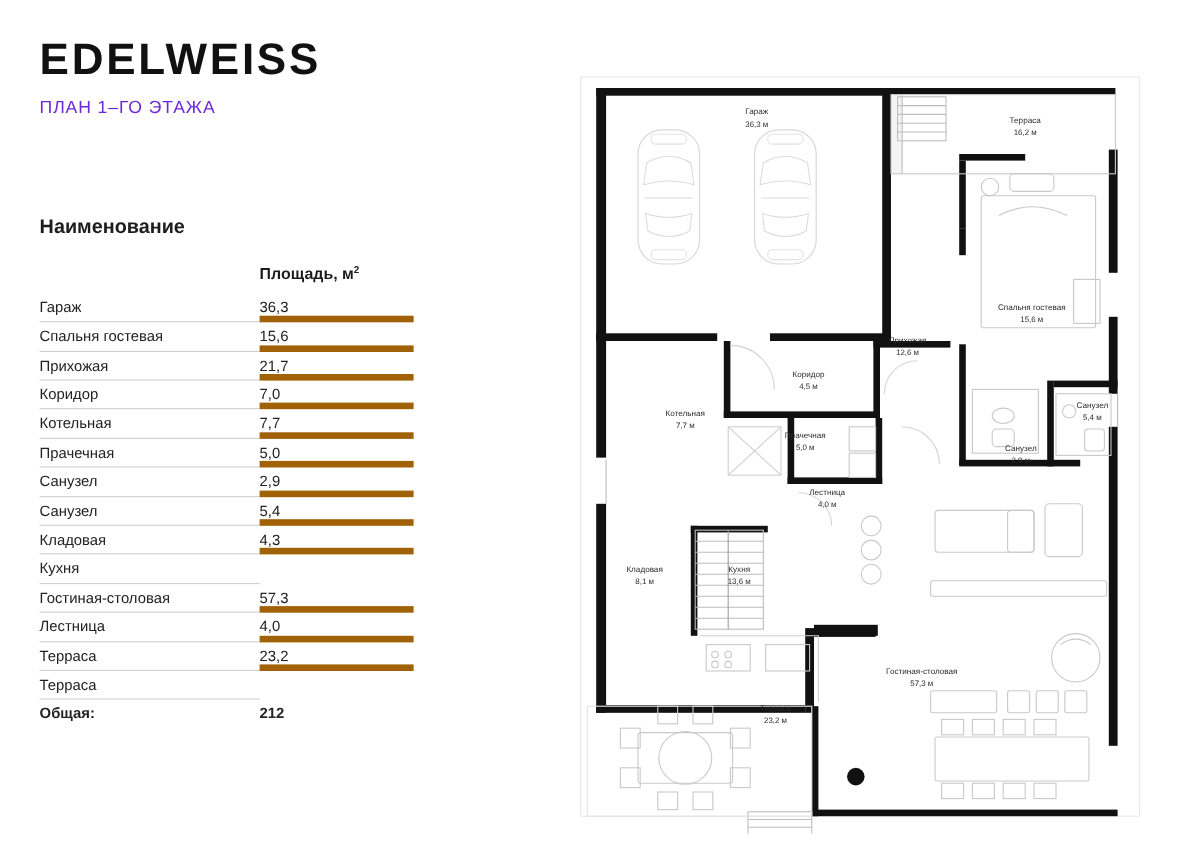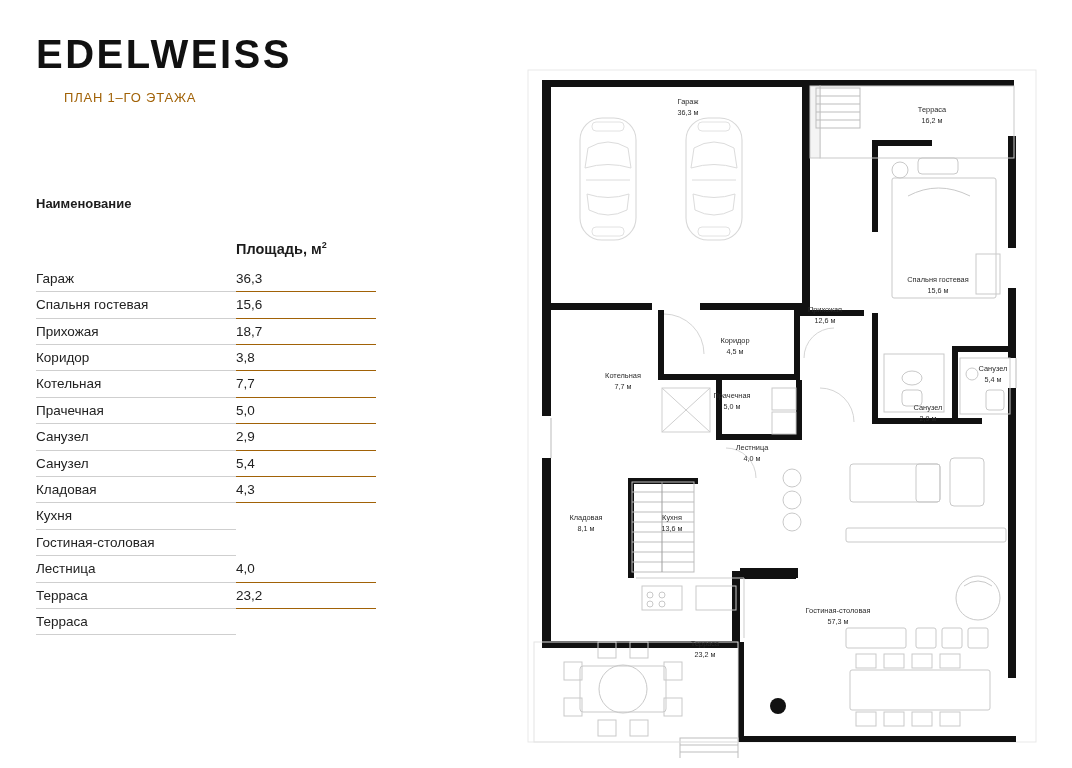--- a/index.html
+++ b/index.html
@@ -17,38 +17,37 @@
   .left { position: absolute; left: 36px; top: 34px; width: 430px; }
   .brand {
     font-size: 40px;
     font-weight: 700;
     letter-spacing: 2.5px;
     color: #111;
     line-height: 1;
   }
   .subtitle {
     margin-top: 16px;
-    font-size: 13px;
+    font-size: 16px;
     letter-spacing: 0.8px;
-    color: #a16207;
-    margin-left: 28px;
+    color: #6d28d9;
   }
 
   .table { position: absolute; left: 36px; top: 196px; width: 340px; }
   .thead { display: flex; padding-bottom: 9px; }
-  .thead .c1 { width: 200px; font-size: 13px; font-weight: 700; }
+  .thead .c1 { width: 200px; font-size: 18px; font-weight: 700; }
   .thead .c2 { width: 140px; font-size: 14.5px; font-weight: 700; margin-top: 44px; }
   .trow { display: flex; height: 26.4px; align-items: center; }
   .trow .c1 {
     width: 200px; font-size: 13.5px; color: #222;
     border-bottom: 1px solid #cfcfcf; height: 26.4px; line-height: 25px;
   }
   .trow .c2 {
     width: 140px; font-size: 13.5px; color: #222;
-    border-bottom: 1px solid #a16207; height: 26.4px; line-height: 25px;
+    border-bottom: 6px solid #a16207; height: 26.4px; line-height: 25px;
   }
   .trow.total .c1, .trow.total .c2 { font-weight: 700; border-bottom: none; }
   .sup { font-size: 9px; vertical-align: super; }
 
   
   .plan { position: absolute; left: 520px; top: 58px; width: 530px; height: 700px; }
   .plan svg { display: block; }
   .rl { font-family: "Liberation Sans", sans-serif; font-size: 7.4px; fill: #2a2a2a; text-anchor: middle; }
   .rl2 { font-family: "Liberation Sans", sans-serif; font-size: 7.2px; fill: #2a2a2a; text-anchor: middle; }
 </style>
@@ -71,25 +70,25 @@
         <div class="trow">
           <div class="c1">Гараж</div>
           <div class="c2">36,3</div>
         </div>
         <div class="trow">
           <div class="c1">Спальня гостевая</div>
           <div class="c2">15,6</div>
         </div>
         <div class="trow">
           <div class="c1">Прихожая</div>
-          <div class="c2">18,7</div>
+          <div class="c2">21,7</div>
         </div>
         <div class="trow">
           <div class="c1">Коридор</div>
-          <div class="c2">3,8</div>
+          <div class="c2">7,0</div>
         </div>
         <div class="trow">
           <div class="c1">Котельная</div>
           <div class="c2">7,7</div>
         </div>
         <div class="trow">
           <div class="c1">Прачечная</div>
           <div class="c2">5,0</div>
         </div>
         <div class="trow">
@@ -102,33 +101,38 @@
         </div>
         <div class="trow">
           <div class="c1">Кладовая</div>
           <div class="c2">4,3</div>
         </div>
         <div class="trow">
           <div class="c1">Кухня</div>
         </div>
         <div class="trow">
           <div class="c1">Гостиная-столовая</div>
+          <div class="c2">57,3</div>
         </div>
         <div class="trow">
           <div class="c1">Лестница</div>
           <div class="c2">4,0</div>
         </div>
         <div class="trow">
           <div class="c1">Терраса</div>
           <div class="c2">23,2</div>
         </div>
         <div class="trow">
           <div class="c1">Терраса</div>
         </div>
       </div>
+    <div class="trow total">
+      <div class="c1">Общая:</div>
+      <div class="c2">212</div>
+    </div>
   </div>
 
   <div class="plan">
     <svg width="530" height="700" viewBox="0 0 530 700" xmlns="http://www.w3.org/2000/svg">
       <defs>
         <g id="car">
           <rect x="0" y="0" width="56" height="122" rx="22" fill="#fff" stroke="#d8d8d8" stroke-width="1.1"></rect>
           <path d="M8 30 q20 -12 40 0 l3 20 q-23 -7 -46 0 z" fill="none" stroke="#dcdcdc"></path>
           <path d="M6 62 h44" stroke="#dcdcdc" fill="none"></path>
           <path d="M9 92 q19 10 38 0 l2 -16 q-21 7 -42 0 z" fill="none" stroke="#dcdcdc"></path>

